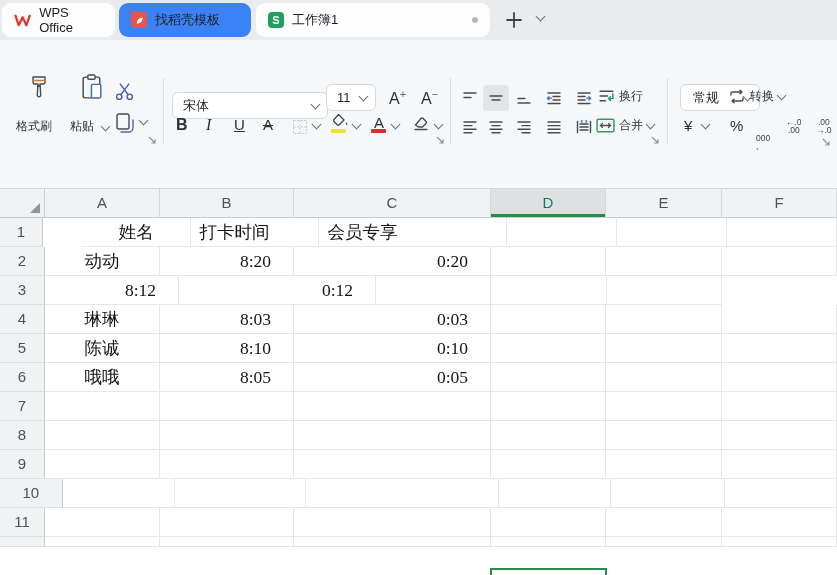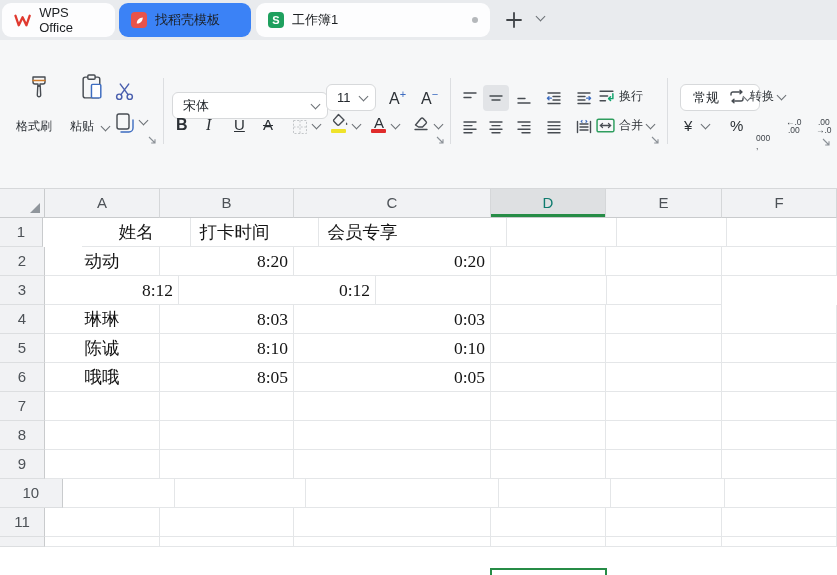--- a/index.html
+++ b/index.html
@@ -62,21 +62,21 @@
        position:relative}
   .g-colhdr.sel{background:#dee0e2;color:#0e7b6e}
   .g-colhdr.sel::after{content:"";position:absolute;left:0;right:0;bottom:0;height:3px;background:#268c46}
   .g-rowhdr{background:#f1f2f4;border-right:1px solid #c9cbcd;border-bottom:1px solid #dcdee0;
        box-sizing:border-box;text-align:center;line-height:28px;font-size:15px;color:#4d5257}
   .g-cell{background:#fff;border-right:1px solid #e4e6e8;border-bottom:1px solid #e4e6e8;
        box-sizing:border-box;font-family:"Liberation Serif","DejaVu Serif",serif;
        font-size:17.5px;color:#141414;line-height:28px;white-space:nowrap;overflow:hidden}
   .a-center{text-align:center}
   .a-left{text-align:left;padding-left:8px}
-  .a-right{text-align:right;padding-right:5px}
+  .a-right{text-align:right;padding-right:22px}
   #selbox-active{position:absolute;left:490px;top:379px;width:113px;height:12px;
        border:2.5px solid #268c46;border-bottom:none}
 </style>
 </head>
 <body>
 
 <div id="tabbar">
   <div class="tab white" style="left:2px;width:113px">
     <svg width="18" height="13" viewBox="0 0 18 13">
       <path d="M1.5 1.5 5 11.5 9 3l4 8.5 3.5-10" stroke="#e0392f" stroke-width="2.4" fill="none" stroke-linejoin="round" stroke-linecap="round"></path>

